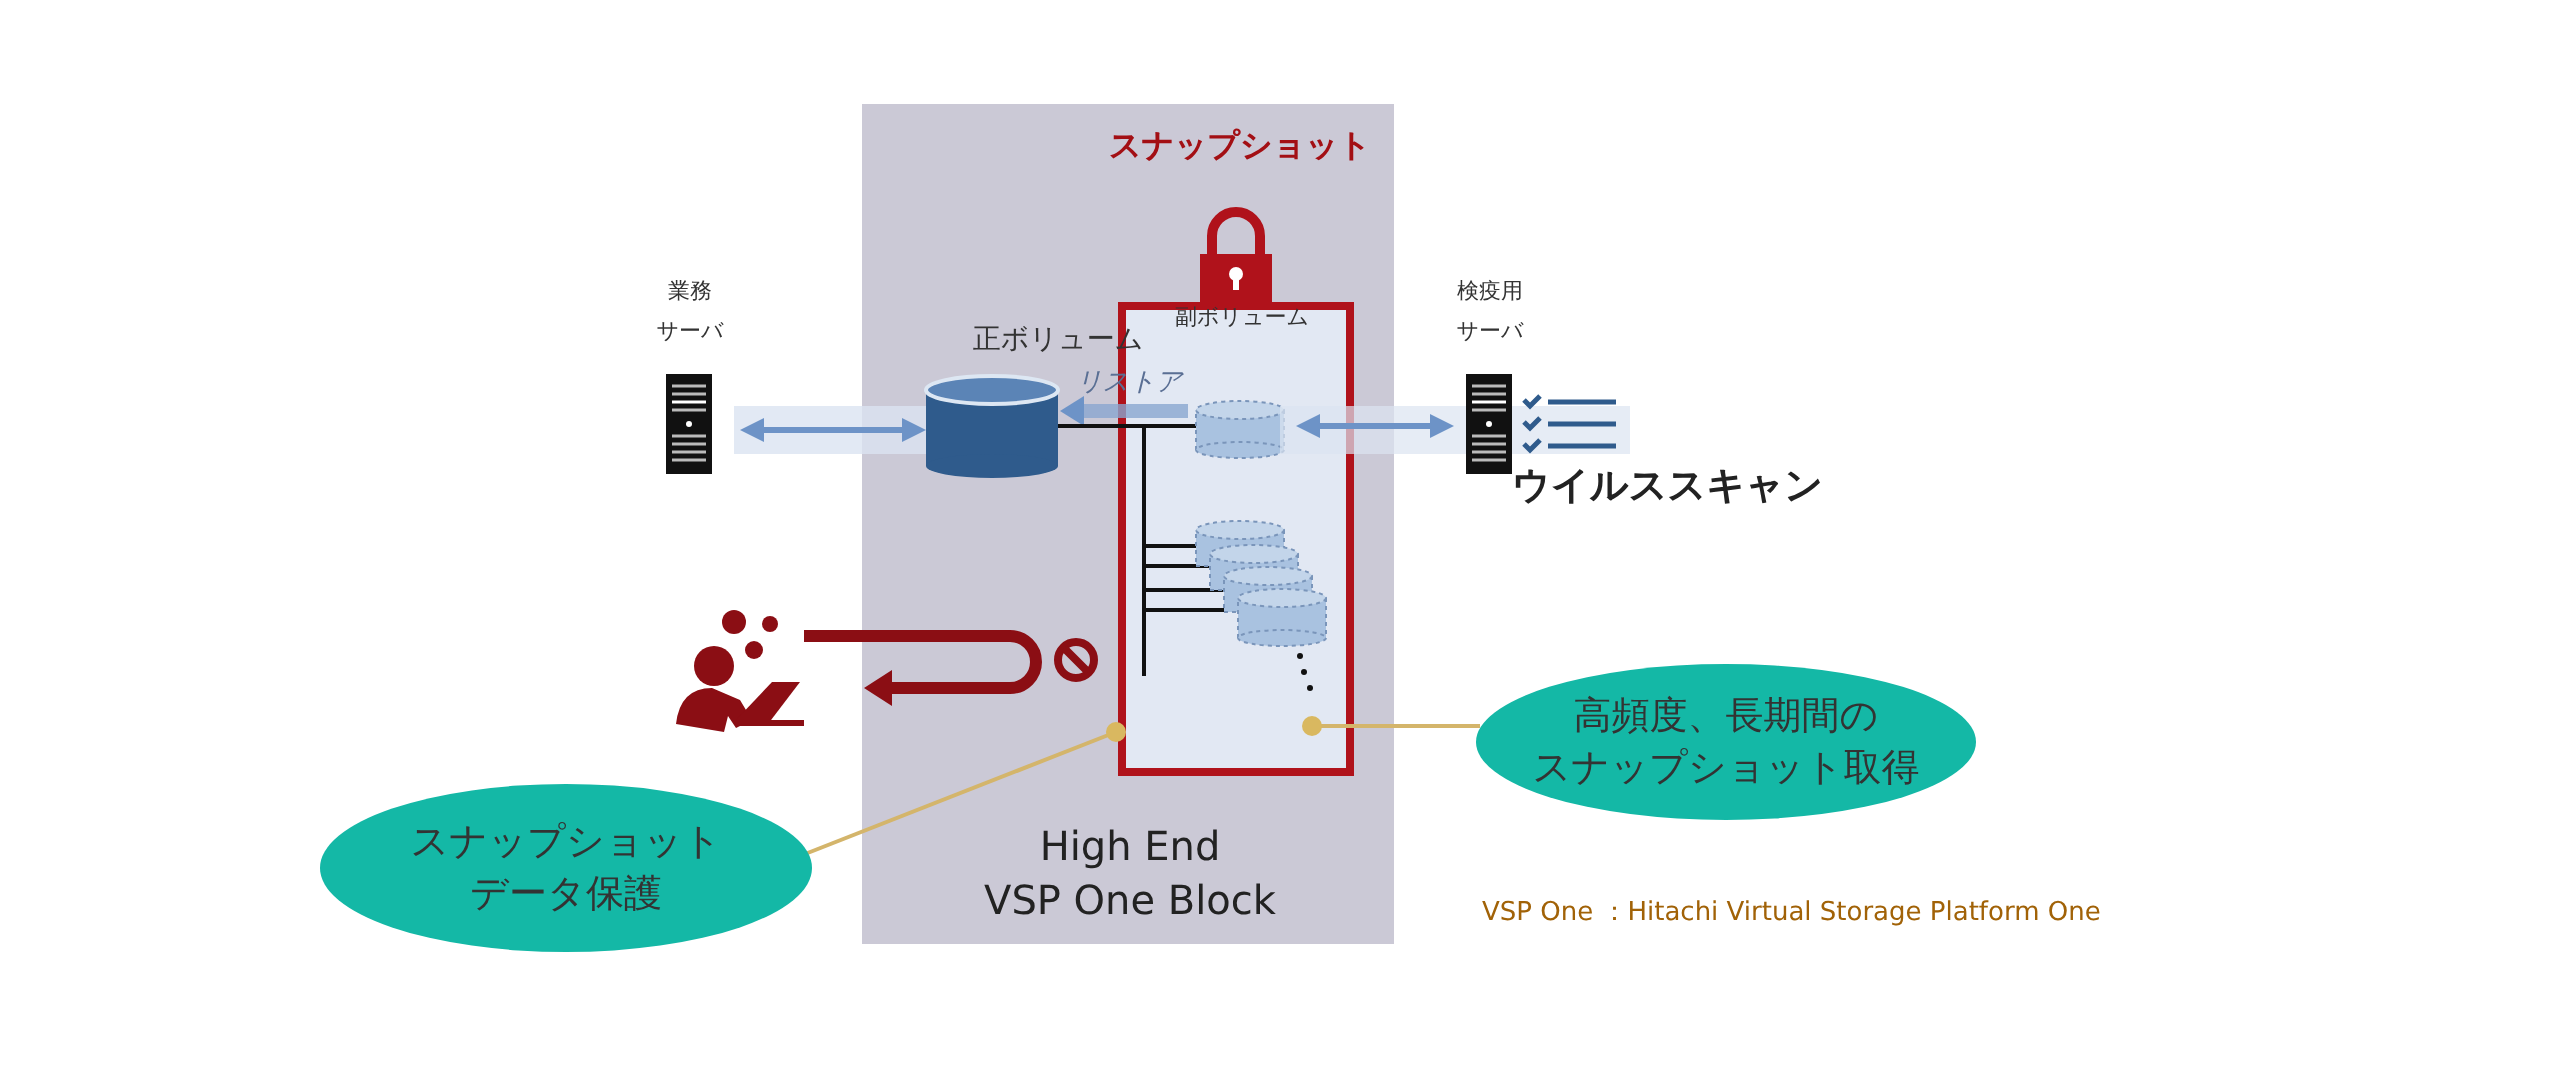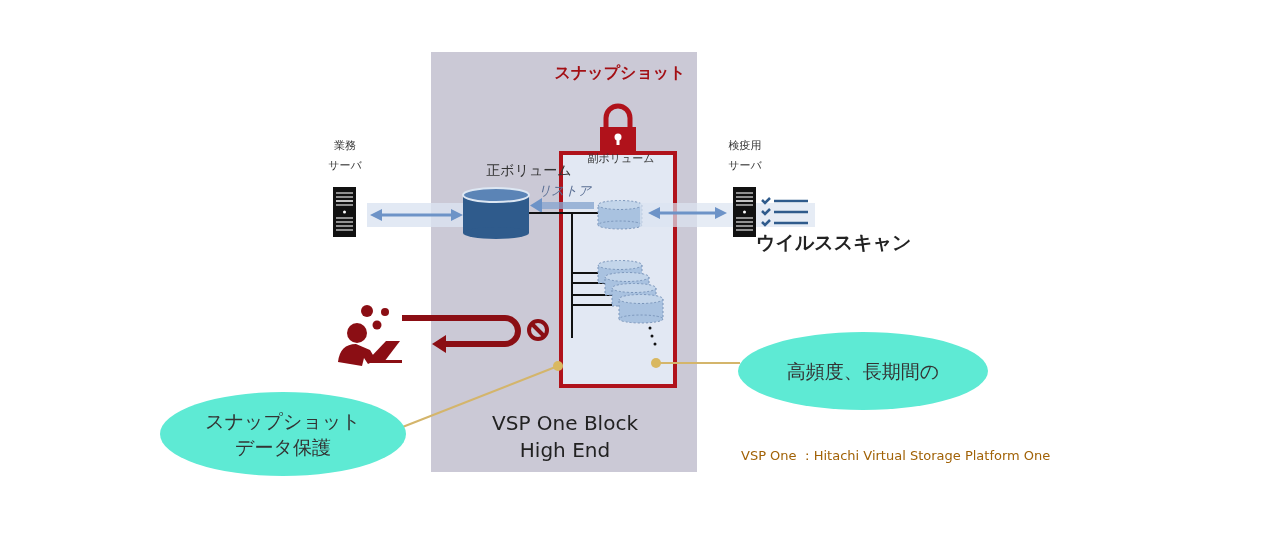--- a/index.html
+++ b/index.html
@@ -4,21 +4,21 @@
 <style>
   html,body{margin:0;padding:0;background:#ffffff;}
   body{width:1280px;height:535px;position:relative;overflow:hidden;font-family:"DejaVu Sans","Liberation Sans",sans-serif;color:#333;}
   .abs{position:absolute;}
   .storage-bg{left:431px;top:52px;width:266px;height:420px;background:#cbc9d6;}
   .snap-title{left:540px;top:62px;width:160px;text-align:center;color:#a30f14;font-weight:bold;font-size:16px;line-height:22px;}
   .snap-box{left:559px;top:151px;width:118px;height:237px;border:4px solid #b0121b;background:#e2e8f3;box-sizing:border-box;}
   .label{font-size:11px;line-height:20px;color:#333;text-align:center;}
   .small-label{font-size:13px;color:#5a6f94;font-style:italic;}
   .product{left:470px;top:410px;width:190px;text-align:center;font-size:20px;line-height:27px;color:#222;}
-  .bubble{background:#5eead4;border-radius:50%;display:flex;align-items:center;justify-content:center;text-align:center;font-size:19px;line-height:26px;color:#333;}
+  .bubble{background:#14b8a6;border-radius:50%;display:flex;align-items:center;justify-content:center;text-align:center;font-size:19px;line-height:26px;color:#333;}
   .note{left:741px;top:447px;font-size:13px;color:#a16207;white-space:nowrap;}
   .scan{left:756px;top:230px;font-size:19px;color:#222;font-weight:bold;white-space:nowrap;}
   svg{position:absolute;left:0;top:0;}
 </style>
 </head>
 <body>
 
 <div class="abs storage-bg"></div>
 
 <div class="abs snap-title">
@@ -173,30 +173,31 @@
   <div>サーバ</div>
 </div>
 
 <div class="abs label" style="left:446px;top:160px;width:100px;font-size:14px;margin-left:33px;">正ボリューム</div>
 <div class="abs label" style="left:571px;top:149px;width:100px;font-size:11px;">副ボリューム</div>
 <div class="abs small-label" style="left:538px;top:182px;">リストア</div>
 
 <div class="abs scan">ウイルススキャン</div>
 
 <div class="abs product">
+  <div>High End</div>
   <div>VSP One Block</div>
-  <div>High End</div>
 </div>
 
 <div class="abs bubble" style="left:160px;top:392px;width:246px;height:84px;">
   <div>
     <div>スナップショット</div>
     <div>データ保護</div>
   </div>
 </div>
 
 <div class="abs bubble" style="left:738px;top:332px;width:250px;height:78px;">
   <div>
     <div>高頻度、長期間の</div>
+    <div>スナップショット取得</div>
   </div>
 </div>
 
 <div class="abs note">VSP One ：Hitachi Virtual Storage Platform One</div>
 
 </body></html>

